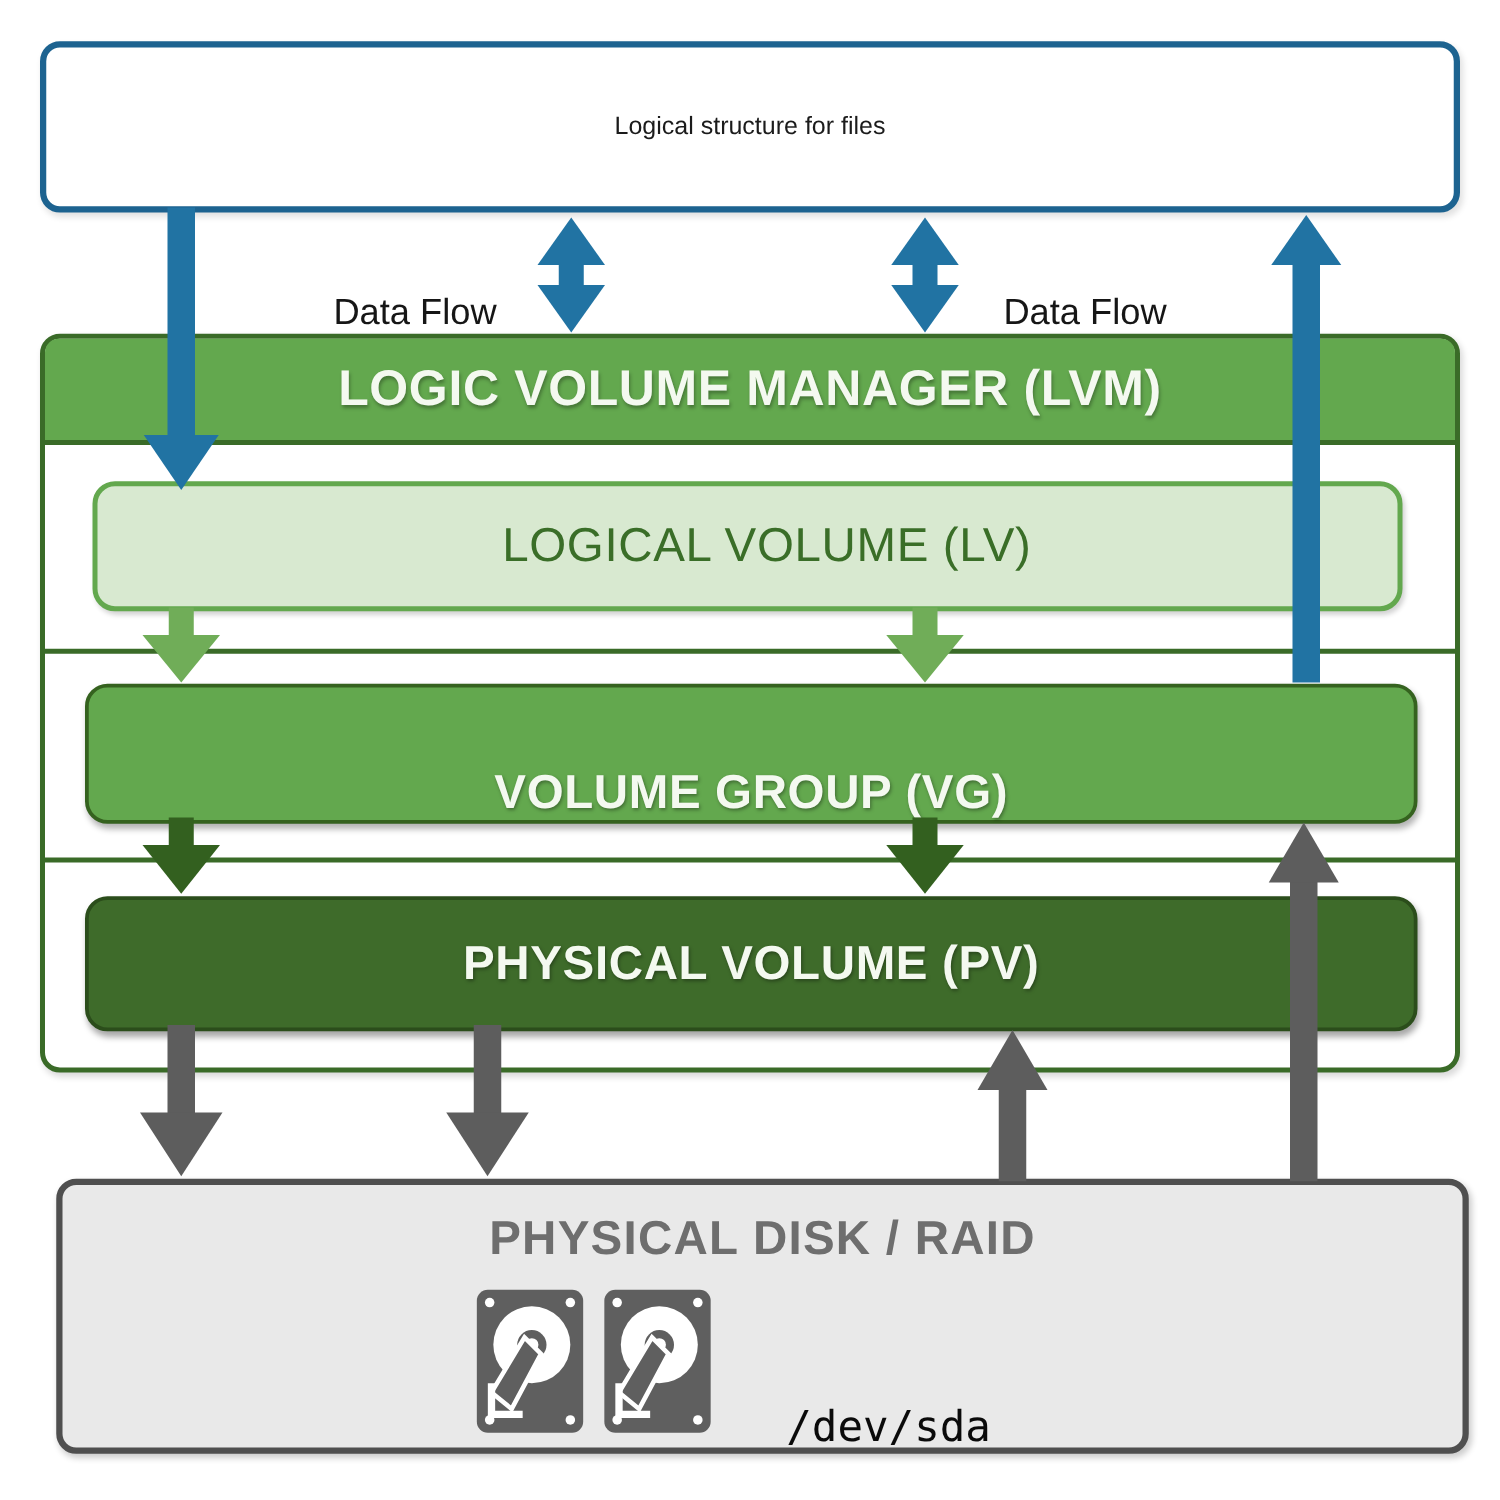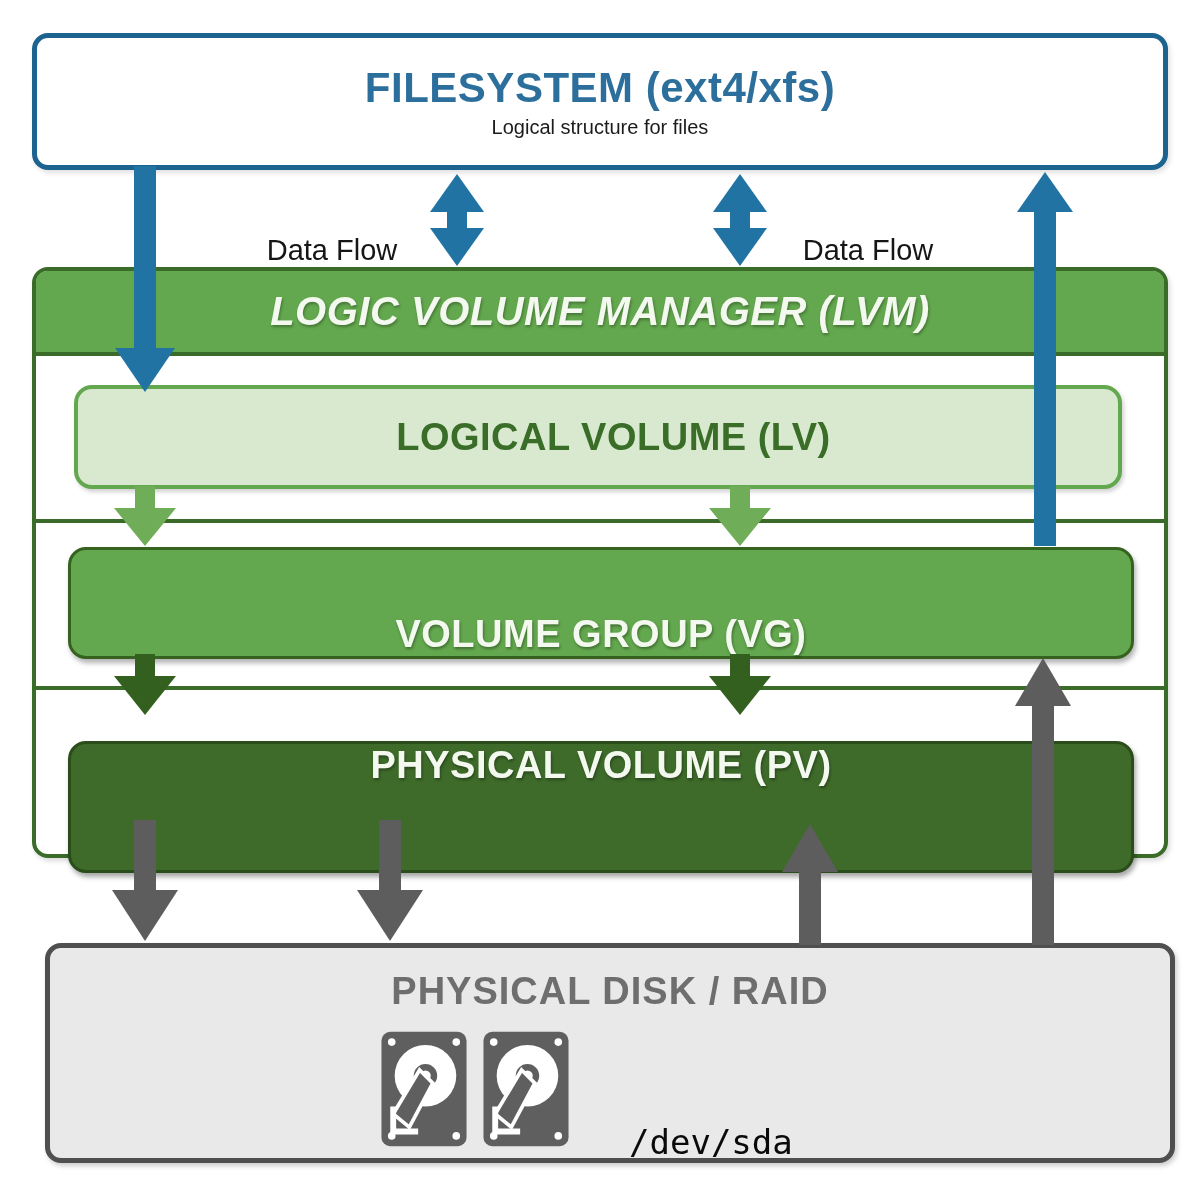--- a/index.html
+++ b/index.html
@@ -18,40 +18,40 @@
     font-size:29px;color:#161616;margin-top:36px;}
   .flow-label.left{left:232px;}
   .flow-label.right{left:768px;}
 
   .lvm-box{position:absolute;left:32px;top:267px;width:1136px;height:591px;
     box-sizing:border-box;background:#fff;border:4px solid var(--green-border);
     border-radius:16px;box-shadow:2px 3px 5px rgba(0,0,0,.15);}
   .lvm-header{position:absolute;left:0;top:0;width:100%;height:85px;
     box-sizing:border-box;background:var(--green-mid);
     border-bottom:4px solid var(--green-border);border-radius:11px 11px 0 0;
-    display:flex;align-items:center;justify-content:center;font-style:italic;}
+    display:flex;align-items:center;justify-content:center;}
   .lvm-header-text{font-size:40px;font-weight:bold;color:#f4f9f0;
     text-shadow:1px 2px 3px rgba(0,0,0,.3);letter-spacing:.5px;}
   .divider{position:absolute;left:0;width:100%;height:4px;background:var(--green-border);}
   .divider.d1{top:248px;}
   .divider.d2{top:415px;}
 
   .lv-box{position:absolute;left:38px;top:114px;width:1048px;height:104px;
     box-sizing:border-box;background:var(--green-light);border:4px solid var(--green-mid);
     border-radius:18px;display:flex;align-items:center;justify-content:center;
     box-shadow:2px 3px 4px rgba(0,0,0,.18);}
-  .lv-text{font-size:38px;font-weight:bold;color:var(--green-text);letter-spacing:.5px;margin-left:31px;}
+  .lv-text{font-size:38px;font-weight:normal;color:var(--green-text);letter-spacing:.5px;margin-left:31px;}
 
   .vg-box{position:absolute;left:32px;top:276px;width:1066px;height:112px;
     box-sizing:border-box;background:var(--green-mid);border:3px solid #35621f;
     border-radius:18px;display:flex;align-items:flex-end;justify-content:center;
     box-shadow:2px 4px 5px rgba(0,0,0,.3);}
-  .pv-box{position:absolute;left:32px;top:470px;width:1066px;height:132px;
+  .pv-box{position:absolute;left:32px;top:446px;width:1066px;height:108px;
     box-sizing:border-box;background:var(--green-dark);border:3px solid #2b4d1b;
-    border-radius:18px;display:flex;justify-content:center;
+    border-radius:18px;display:flex;align-items:center;justify-content:center;
     box-shadow:2px 4px 5px rgba(0,0,0,.35);}
   .band-text{font-size:38px;font-weight:bold;color:#f4f9f0;
     text-shadow:1px 2px 3px rgba(0,0,0,.35);letter-spacing:.5px;}
 
   .disk-box{position:absolute;left:45px;top:943px;width:1130px;height:220px;
     box-sizing:border-box;background:var(--disk-fill);border:5px solid var(--disk-border);
     border-radius:16px;box-shadow:2px 3px 5px rgba(0,0,0,.2);}
   .disk-title{position:absolute;left:0;top:22px;width:100%;text-align:center;
     font-size:38px;font-weight:bold;color:var(--disk-title);letter-spacing:1px;}
   .disk-content{position:absolute;left:330px;top:82px;display:flex;
@@ -66,21 +66,20 @@
   .a-green-l{fill:var(--green-arrow-light);}
   .a-green-d{fill:var(--green-arrow-dark);}
   .a-gray{fill:var(--gray-arrow);}
 </style>
 </head>
 <body>
 
 <div class="canvas">
 
   <div class="fs-box">
-    <div class="fs-title">FILESYSTEM (ext4/xfs)</div>
     <div class="fs-sub">Logical structure for files</div>
   </div>
 
   <div class="flow-label left">Data Flow</div>
   <div class="flow-label right">Data Flow</div>
 
   <div class="lvm-box">
     <div class="lvm-header">
       <span class="lvm-header-text">LOGIC VOLUME MANAGER (LVM)</span>
     </div>

